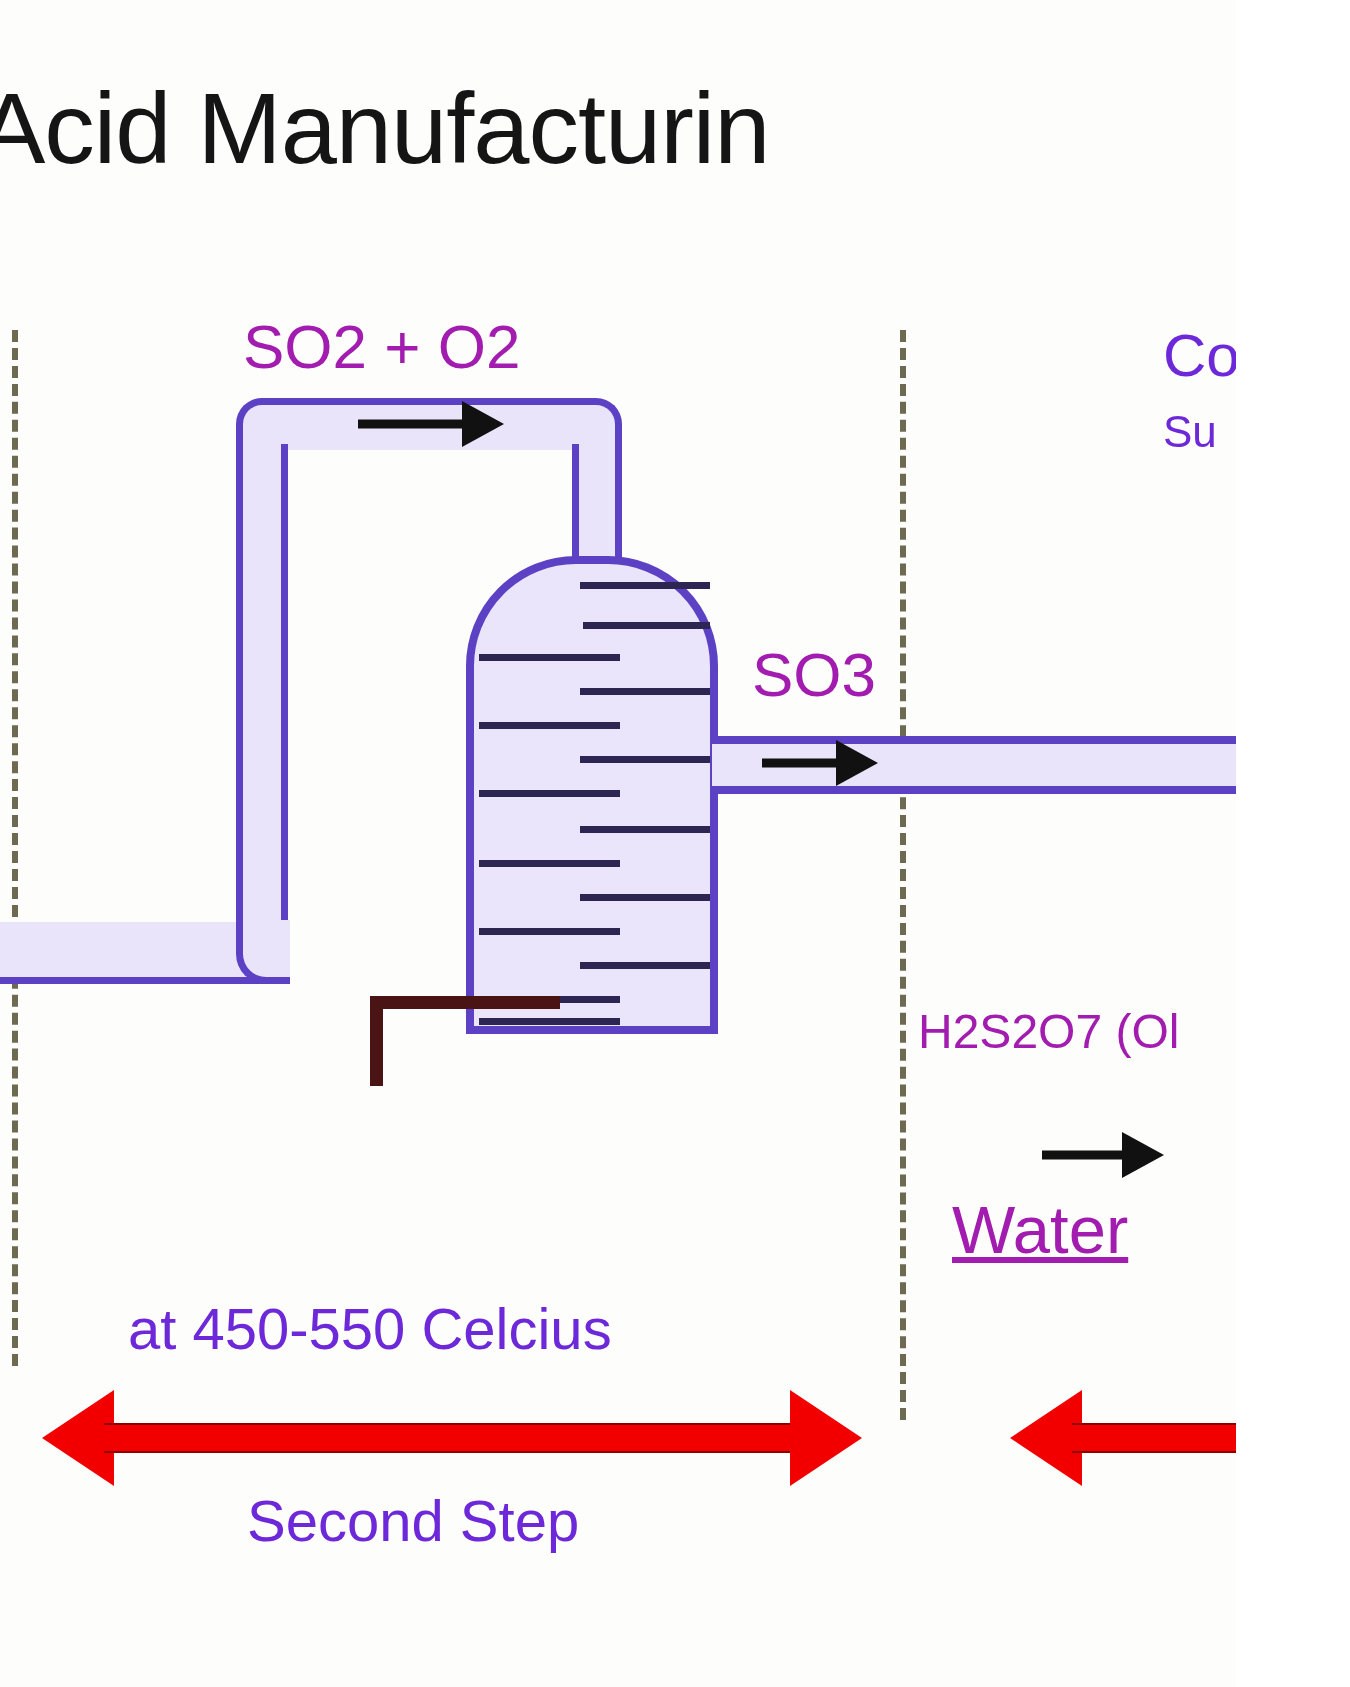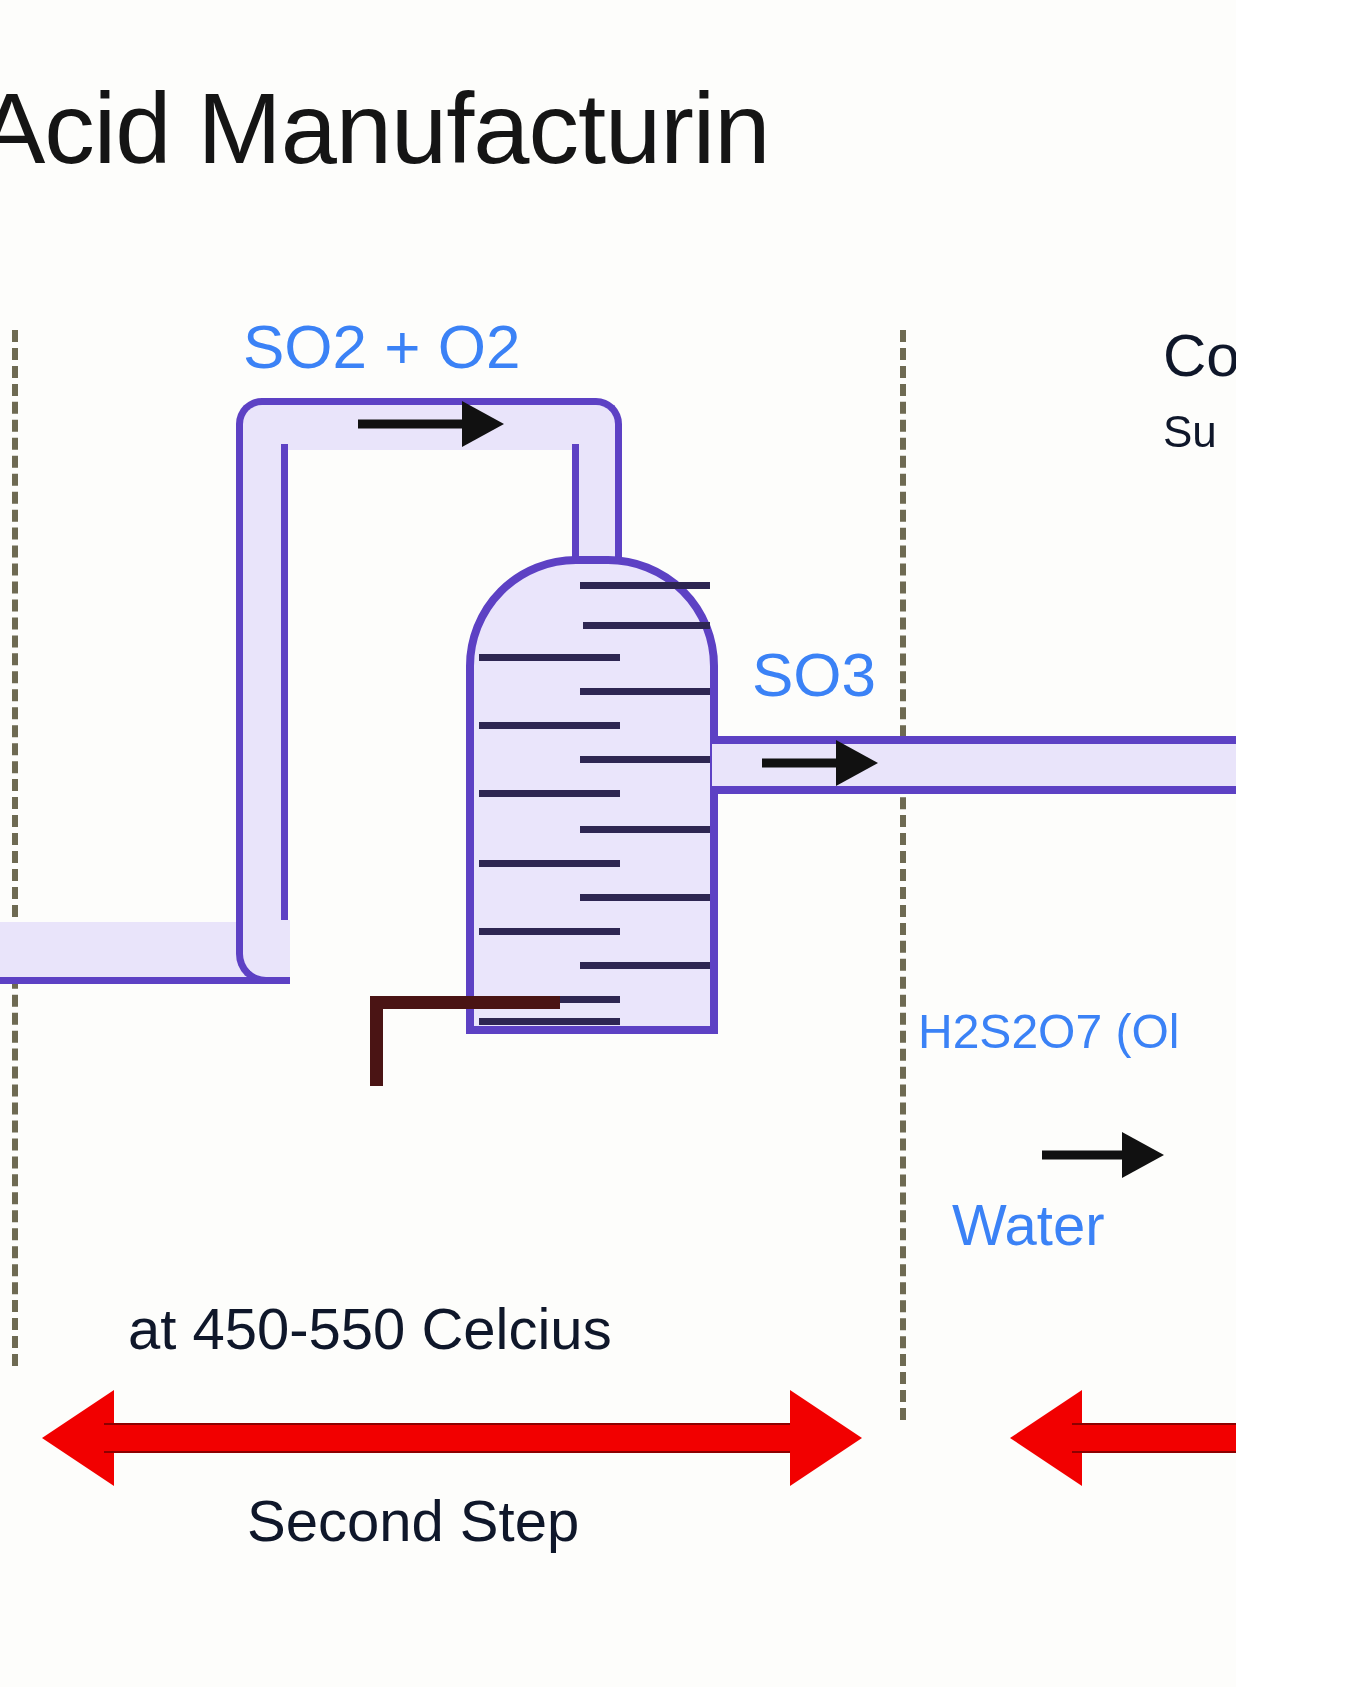--- a/index.html
+++ b/index.html
@@ -35,35 +35,35 @@
     position: absolute;
     width: 0;
     border-left: 6px dashed #6e6a52;
   }
   #sep-left  { left: 12px;  top: 330px; height: 1036px; }
   #sep-right { left: 900px; top: 330px; height: 1090px; }
 
   
   .redlabel {
     position: absolute;
-    color: #3b82f6;
+    color: #a21caf;
     font-size: 62px;
     font-weight: 400;
     white-space: nowrap;
     line-height: 1;
   }
   #lbl-so2o2 { left: 243px; top: 316px; }
   #lbl-so3   { left: 752px; top: 644px; }
   #lbl-oleum { left: 918px; top: 1008px; font-size: 48px; }
-  #lbl-water { left: 952px; top: 1196px; font-size: 58px; }
+  #lbl-water { left: 952px; top: 1196px; font-size: 67px; text-decoration: underline; }
 
   
   .caption {
     position: absolute;
-    color: #0f172a;
+    color: #6d28d9;
     font-size: 58px;
     white-space: nowrap;
     line-height: 1;
   }
   #cap-cc1 { left: 128px; top: 1112px; }
   #cap-cc2 { left: 5px;   top: 1206px; }
   #cap-cc3 { left: 128px; top: 1300px; }
   #cap-step-left { left: 247px; top: 1492px; }
 
   #cap-right1 { left: 1163px; top: 326px; font-size: 60px; }

